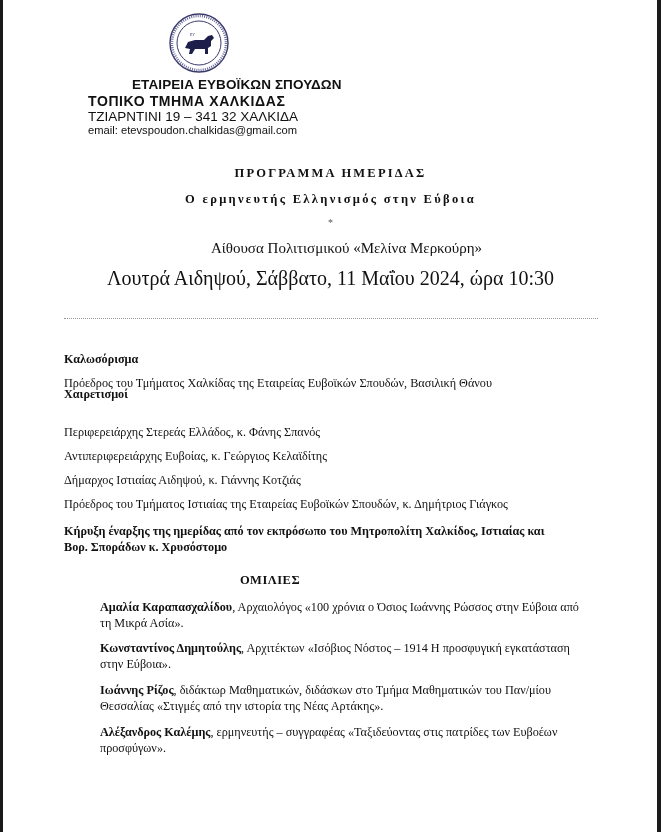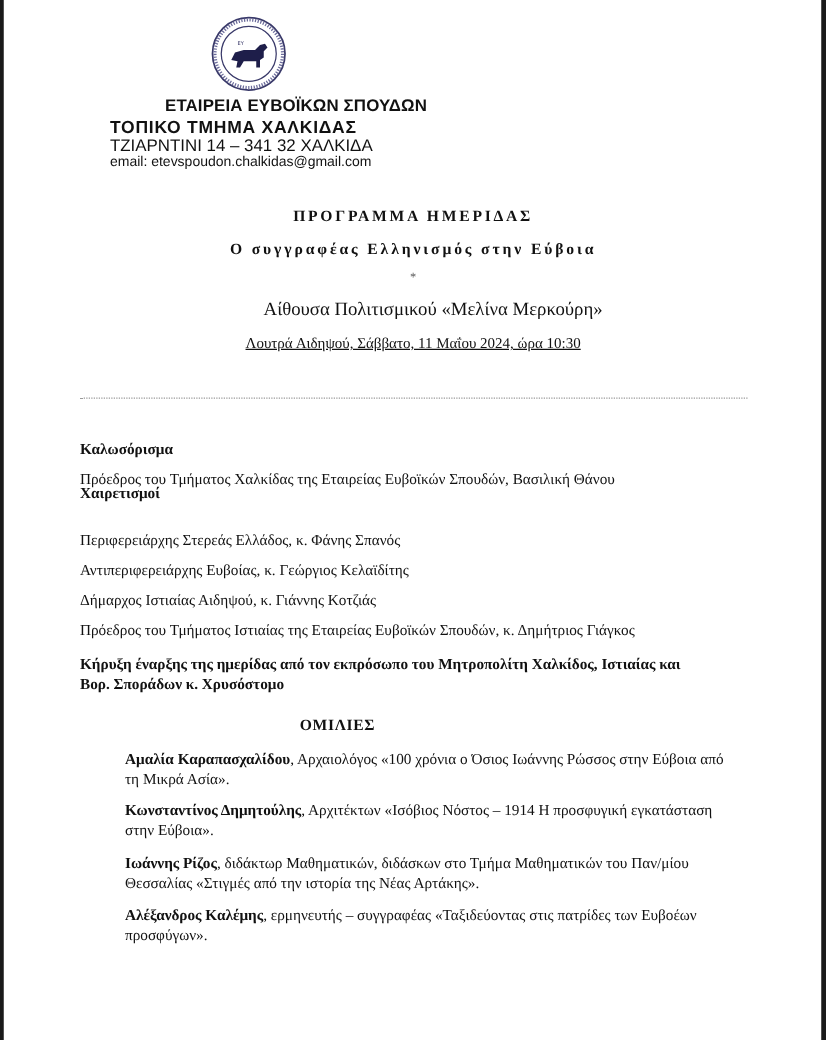--- a/index.html
+++ b/index.html
@@ -16,21 +16,21 @@
   .org-name { top: 77px; font-size: 13.5px; font-weight: bold; letter-spacing: 0.1px; padding-left: 44px; }
   .org-branch { top: 93px; font-size: 14px; font-weight: bold; letter-spacing: 0.6px; }
   .org-address { top: 109px; font-size: 13.5px; }
   .org-email { top: 124px; font-size: 11.2px; }
 
   .center { position: absolute; left: 0; width: 661px; text-align: center; white-space: nowrap; }
   .prog-title { top: 166px; font-size: 12.5px; font-weight: bold; letter-spacing: 2.2px; }
   .prog-subtitle { top: 192px; font-size: 12.5px; font-weight: bold; letter-spacing: 2.3px; }
   .star { top: 217px; font-size: 10px; color: #555; }
   .venue { top: 240px; font-size: 15px; margin-left: 16px; }
-  .when { top: 267px; font-size: 12px; text-decoration: underline; }
+  .when { top: 267px; font-size: 20px; }
 
   .divider { position: absolute; left: 64px; top: 318px; width: 534px; height: 0; border-top: 1px dotted #999; }
 
   .line { position: absolute; left: 64px; font-size: 12.2px; white-space: nowrap; }
   .bold { font-weight: bold; }
   .para { position: absolute; left: 64px; width: 532px; font-size: 12.2px; line-height: 16px; text-align: justify; margin-left: 36px; }
   .section-head { position: absolute; left: 0; width: 540px; text-align: center; font-size: 12.5px; font-weight: bold; letter-spacing: 0.5px; }
 </style>
 </head>
 <body>
@@ -41,25 +41,25 @@
 <svg class="logo" viewBox="0 0 62 62">
   <circle cx="31" cy="31" r="29" fill="none" stroke="#3a3a6a" stroke-width="1.4"></circle>
   <circle cx="31" cy="31" r="27" fill="none" stroke="#6a6a9a" stroke-width="2.5" stroke-dasharray="1 1.2"></circle>
   <circle cx="31" cy="31" r="22" fill="none" stroke="#3a3a6a" stroke-width="1"></circle>
   <text x="22" y="24" font-size="4" fill="#3a3a6a" font-family="DejaVu Sans, sans-serif">ΕΥ</text>
   <path d="M17 36 L20 30 L27 28 L36 28 L40 24 L44 23 L46 26 L43 29 L43 34 L40 36 L40 42 L37 42 L37 37 L27 37 L24 42 L21 42 L22 37 Z" fill="#1e1e4a"></path>
 </svg>
 
 <div class="org org-name">ΕΤΑΙΡΕΙΑ ΕΥΒΟΪΚΩΝ ΣΠΟΥΔΩΝ</div>
 <div class="org org-branch">ΤΟΠΙΚΟ ΤΜΗΜΑ ΧΑΛΚΙΔΑΣ</div>
-<div class="org org-address">ΤΖΙΑΡΝΤΙΝΙ 14 – 341 32 ΧΑΛΚΙΔΑ</div>
+<div class="org org-address">ΤΖΙΑΡΝΤΙΝΙ 19 – 341 32 ΧΑΛΚΙΔΑ</div>
 <div class="org org-email">email: etevspoudon.chalkidas@gmail.com</div>
 
 <div class="center prog-title">ΠΡΟΓΡΑΜΜΑ ΗΜΕΡΙΔΑΣ</div>
-<div class="center prog-subtitle">Ο συγγραφέας Ελληνισμός στην Εύβοια</div>
+<div class="center prog-subtitle">Ο ερμηνευτής Ελληνισμός στην Εύβοια</div>
 <div class="center star">*</div>
 <div class="center venue">Αίθουσα Πολιτισμικού «Μελίνα Μερκούρη»</div>
 <div class="center when">Λουτρά Αιδηψού, Σάββατο, 11 Μαΐου 2024, ώρα 10:30</div>
 
 <div class="divider"></div>
 
 <div class="line bold" style="top:352px">Καλωσόρισμα</div>
 <div class="line" style="top:376px">Πρόεδρος του Τμήματος Χαλκίδας της Εταιρείας Ευβοϊκών Σπουδών, Βασιλική Θάνου</div>
 
 <div class="line bold" style="top:387px">Χαιρετισμοί</div>

